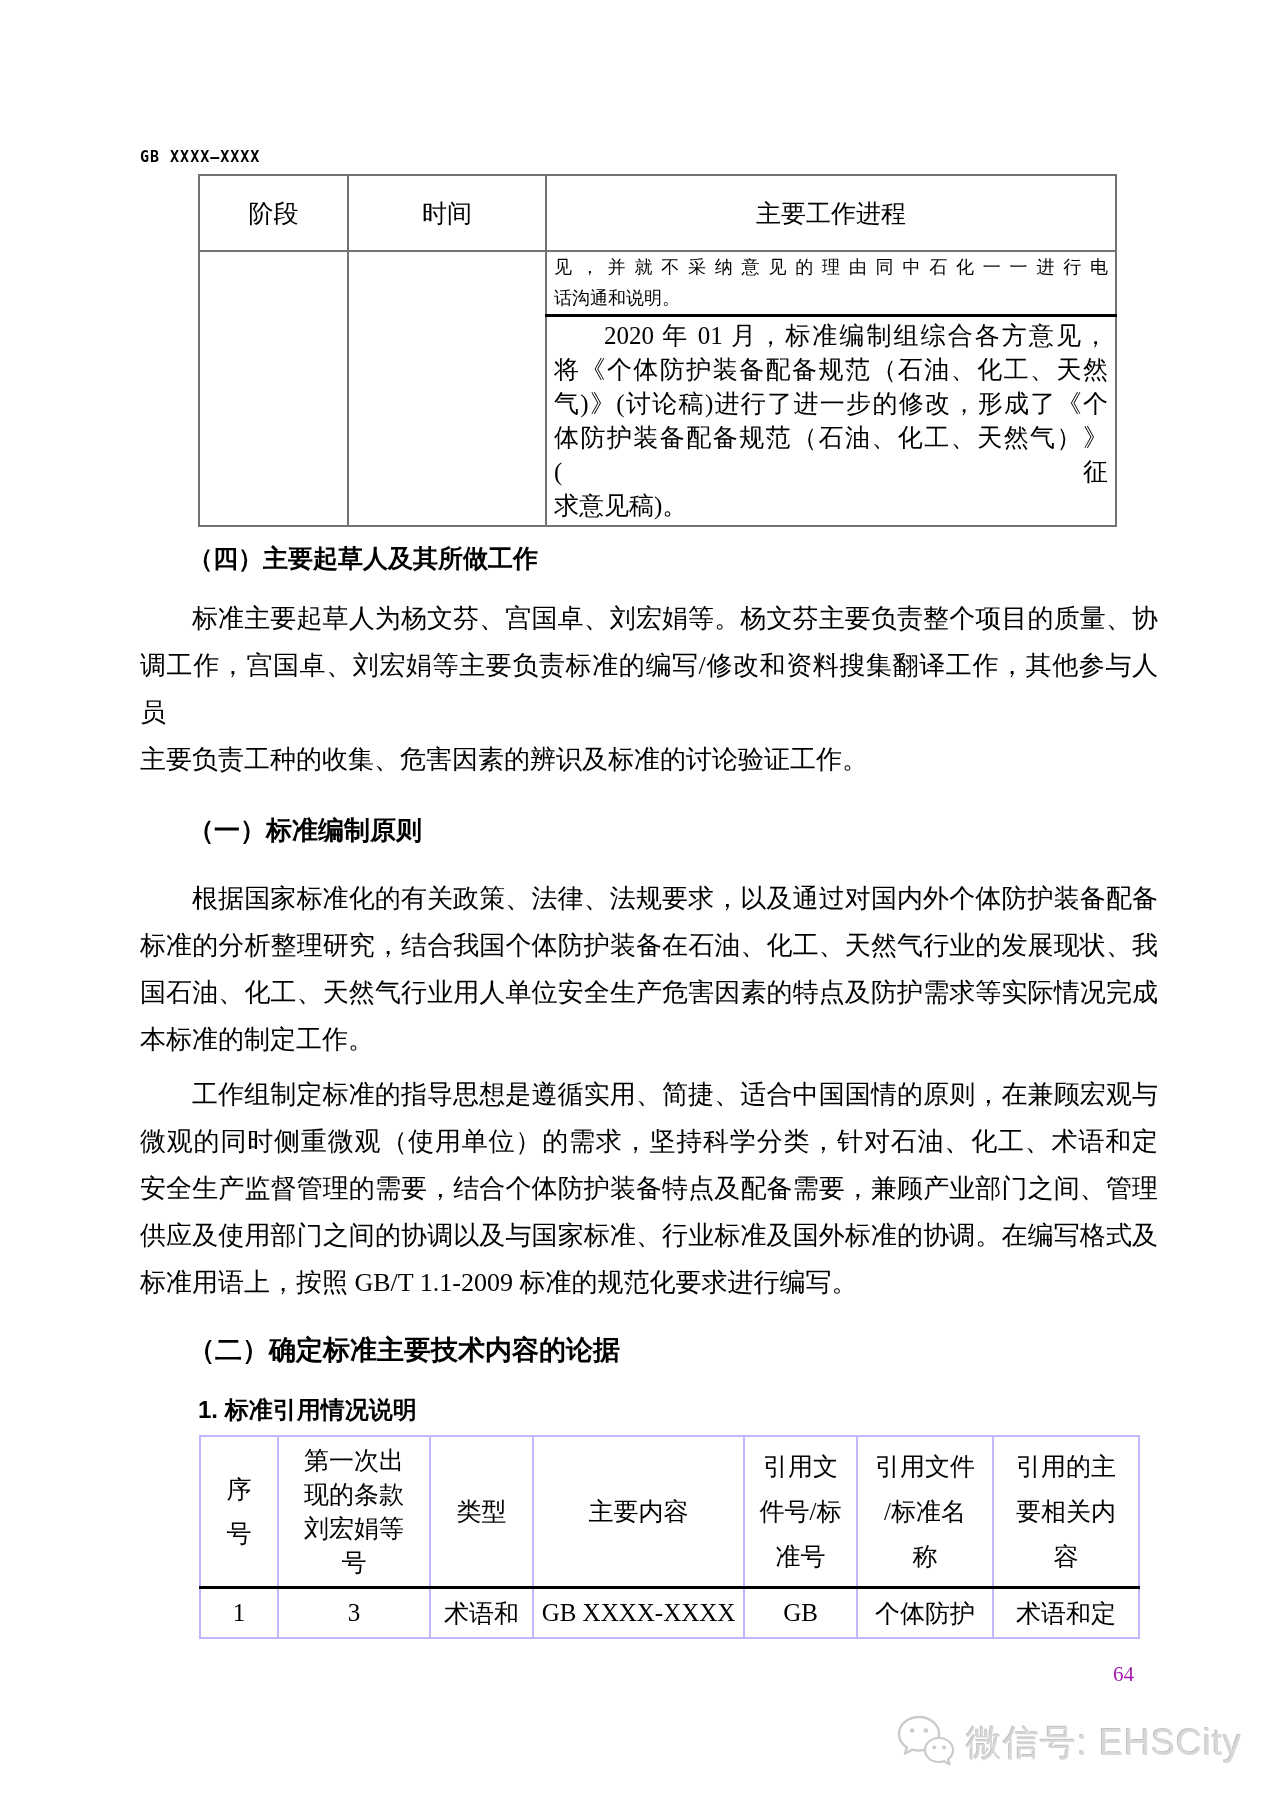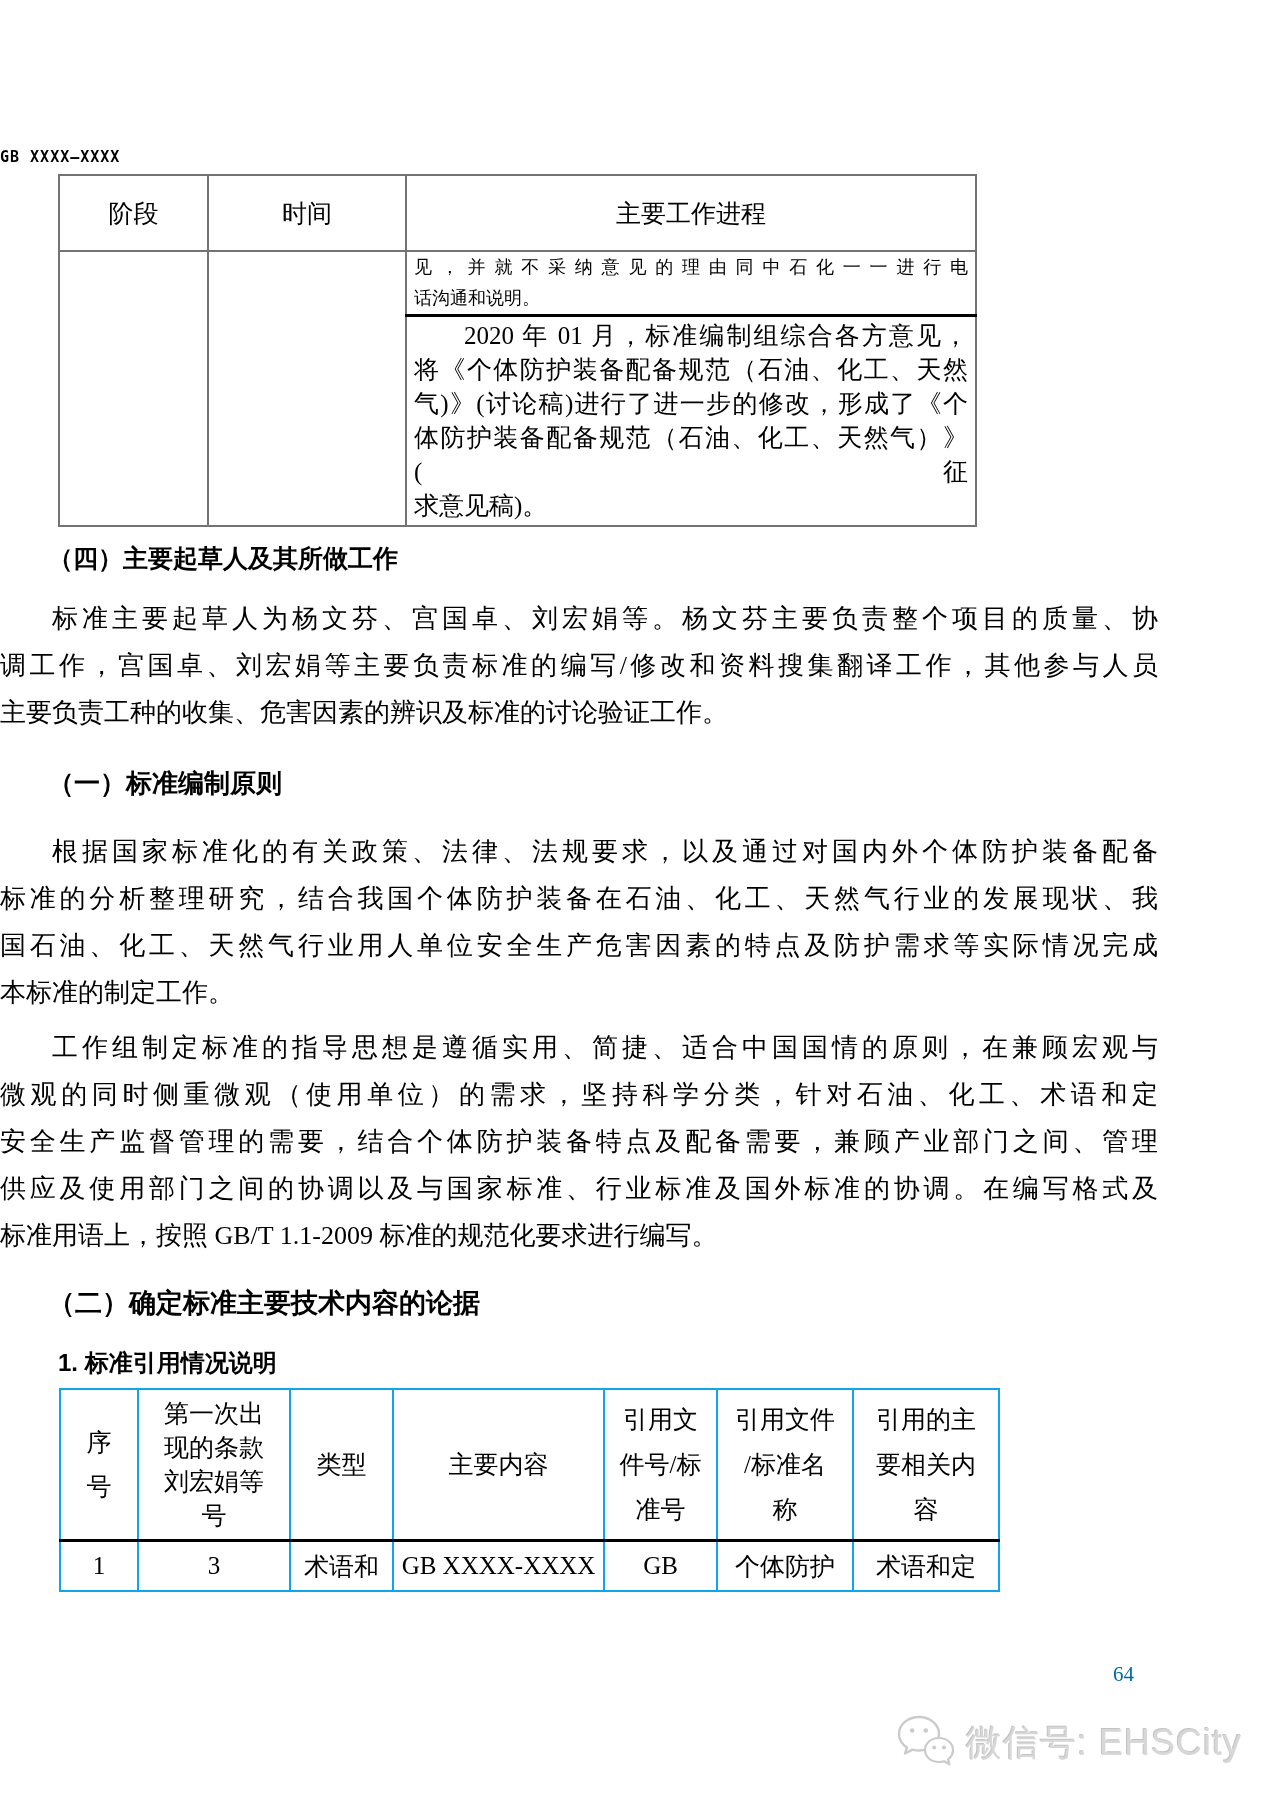--- a/index.html
+++ b/index.html
@@ -1,21 +1,21 @@
 <!DOCTYPE html>
 <html><head>
 <meta charset="utf-8">
 <style>
   html,body { margin:0; padding:0; background:#ffffff; }
   .page {
     position:relative; width:1280px; height:1810px; background:#ffffff;
     overflow:hidden; color:#000;
     font-family:"Liberation Serif", serif;
   }
-  .content { padding-right:122px; }
+  .content { padding-left:140px; padding-right:122px; }
 
   
   .doc-code {
     margin-top:148px;
     font-family:"DejaVu Sans Mono", monospace;
     font-size:15px; font-weight:bold; letter-spacing:1px;
   }
 
   table { border-collapse:collapse; table-layout:fixed; }
 
@@ -48,33 +48,33 @@
   .para1 { margin-top:22px; }
   .para2 { margin-top:30px; }
   .para3 { margin-top:8px; }
   .pline { line-height:47px; text-align:justify; text-align-last:justify; }
   .pline.last { text-align-last:left; }
   .pline.ind { text-indent:52px; }
 
   
   .t2 { margin-left:59px; margin-top:11px; width:939px; }
   .t2 td {
-    border:2px solid #0ea5e9; padding:0 2px; text-align:center;
+    border:2px solid #c4b5fd; padding:0 2px; text-align:center;
     vertical-align:middle; font-size:25px;
   }
   .t2 .hrow td { height:149px; }
   .t2 .drow td { height:48px; border-top:3px solid #000; }
   .hline { line-height:34px; }
   .hline.tall { line-height:45px; }
   .hline.mid { line-height:44px; }
 
   
   .page-num {
     position:absolute; top:1662px; right:146px;
-    font-family:"Liberation Serif", serif; font-size:21px; color:#0369a1;
+    font-family:"Liberation Serif", serif; font-size:21px; color:#a21caf;
   }
   .watermark {
     position:absolute; top:1714px; right:38px;
     display:flex; align-items:center; gap:10px;
   }
   .wm-icon svg { display:block; }
   .wm-text {
     font-family:"Liberation Sans", sans-serif; font-size:36px; letter-spacing:1px;
     color:#d7d7d7;
     text-shadow:1px 1px 0 #ffffff, -1px -1px 0 #c3c3c3;

